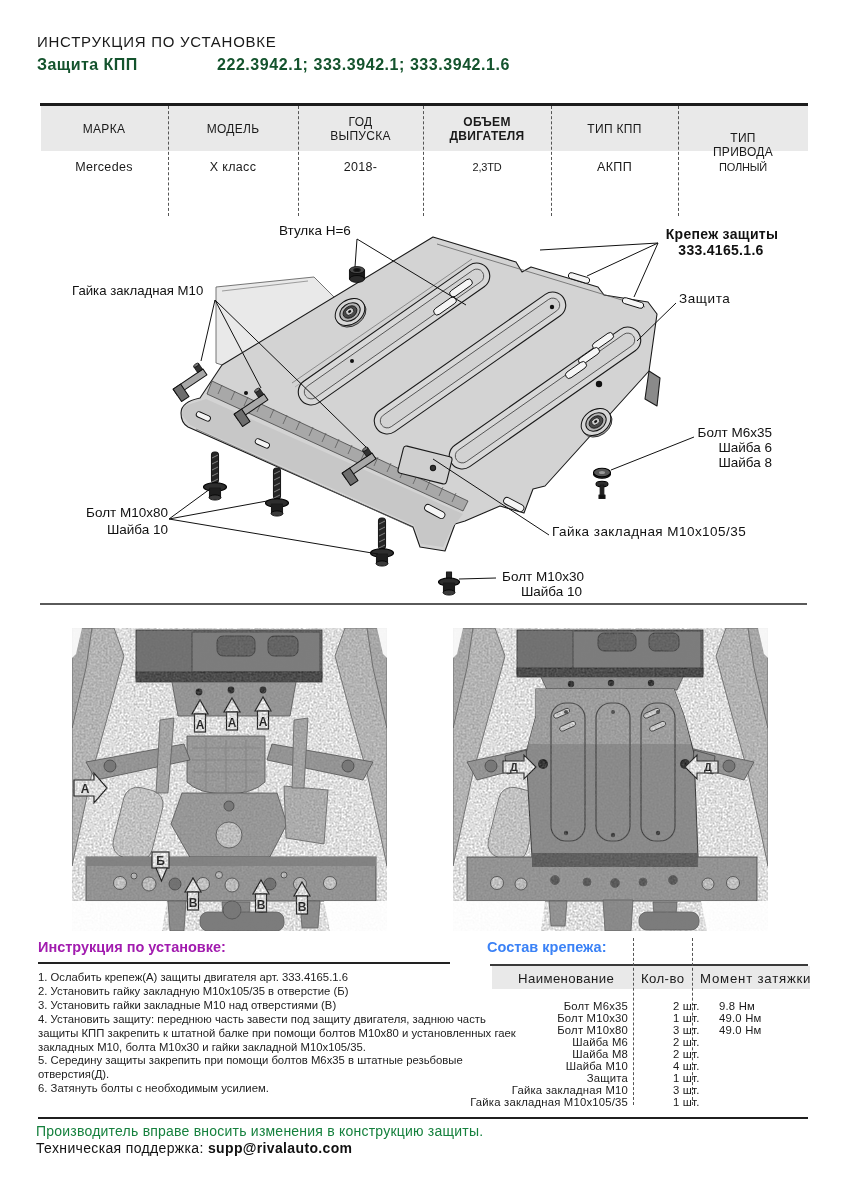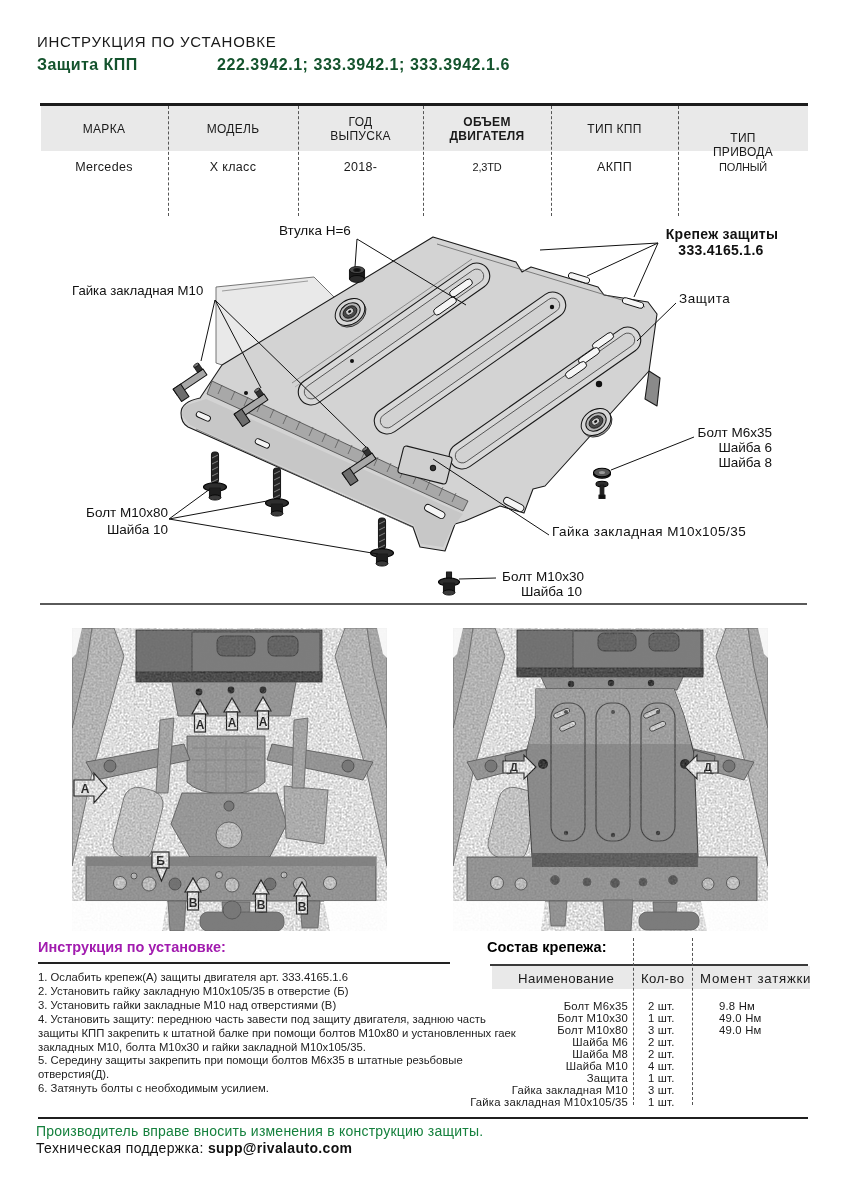--- a/index.html
+++ b/index.html
@@ -13,28 +13,28 @@
 .thead{left:41px;top:106px;width:767px;height:45px;background:#e9e9e9;}
 .hc{position:absolute;top:106px;height:45px;display:flex;align-items:center;justify-content:center;text-align:center;font-size:12px;line-height:14px;color:#1a1a1a;letter-spacing:0.3px;}
 .vc{position:absolute;height:18px;display:flex;align-items:center;justify-content:center;text-align:center;font-size:12.5px;color:#1a1a1a;letter-spacing:0.35px;}
 .cond{font-size:11px;letter-spacing:-0.2px;}
 .dash{position:absolute;top:106px;height:110px;width:0;border-left:1.5px dashed #555;}
 .hline{position:absolute;background:#5a5a5a;}
 
 .bl-h{left:38px;top:939px;font-size:14.5px;font-weight:bold;color:#a21caf;}
 .bl-line{left:38px;top:962px;width:412px;height:1.5px;background:#222;}
 .bl-list{left:38px;top:971px;width:460px;font-size:11.3px;line-height:13.9px;color:#222;white-space:nowrap;}
-.br-h{left:487px;top:939px;font-size:14.5px;font-weight:bold;color:#000000;}
+.br-h{left:487px;top:939px;font-size:14.5px;font-weight:bold;color:#3b82f6;}
 .br-line{left:490px;top:964px;width:318px;height:1.7px;background:#3a3a3a;}
 .br-head{left:492px;top:966px;width:318px;height:23px;background:#e9e9e9;}
 .br-dash{position:absolute;top:938px;height:167px;width:0;border-left:1.6px dashed #555;}
 .brh-t{position:absolute;top:0;height:23px;display:flex;align-items:center;font-size:13.2px;color:#1a1a1a;letter-spacing:0.4px;}
 .br-rows{left:487px;top:999.5px;font-size:11.3px;line-height:12.05px;color:#1a1a1a;letter-spacing:0.2px;}
 .br-col1{position:absolute;right:221px;top:0;text-align:right;white-space:nowrap;}
-.br-col2{position:absolute;left:648px;top:0;white-space:nowrap;text-align:center;}
+.br-col2{position:absolute;left:673px;top:0;white-space:nowrap;text-align:center;}
 .br-col3{position:absolute;left:719px;top:0;white-space:nowrap;}
 .ft-line{left:38px;top:1117px;width:770px;height:2px;background:#1f1f1f;}
 .ft1{left:36px;top:1123px;font-size:14px;color:#15803d;letter-spacing:0.22px;}
 .ft2{left:36px;top:1140px;font-size:14px;color:#111;letter-spacing:0.35px;}
 </style>
 </head>
 <body>
 <div class="abs hdr1">ИНСТРУКЦИЯ ПО УСТАНОВКЕ</div>
 <div class="abs hdr2">Защита КПП<span class="nums">222.3942.1; 333.3942.1; 333.3942.1.6</span></div>
 

